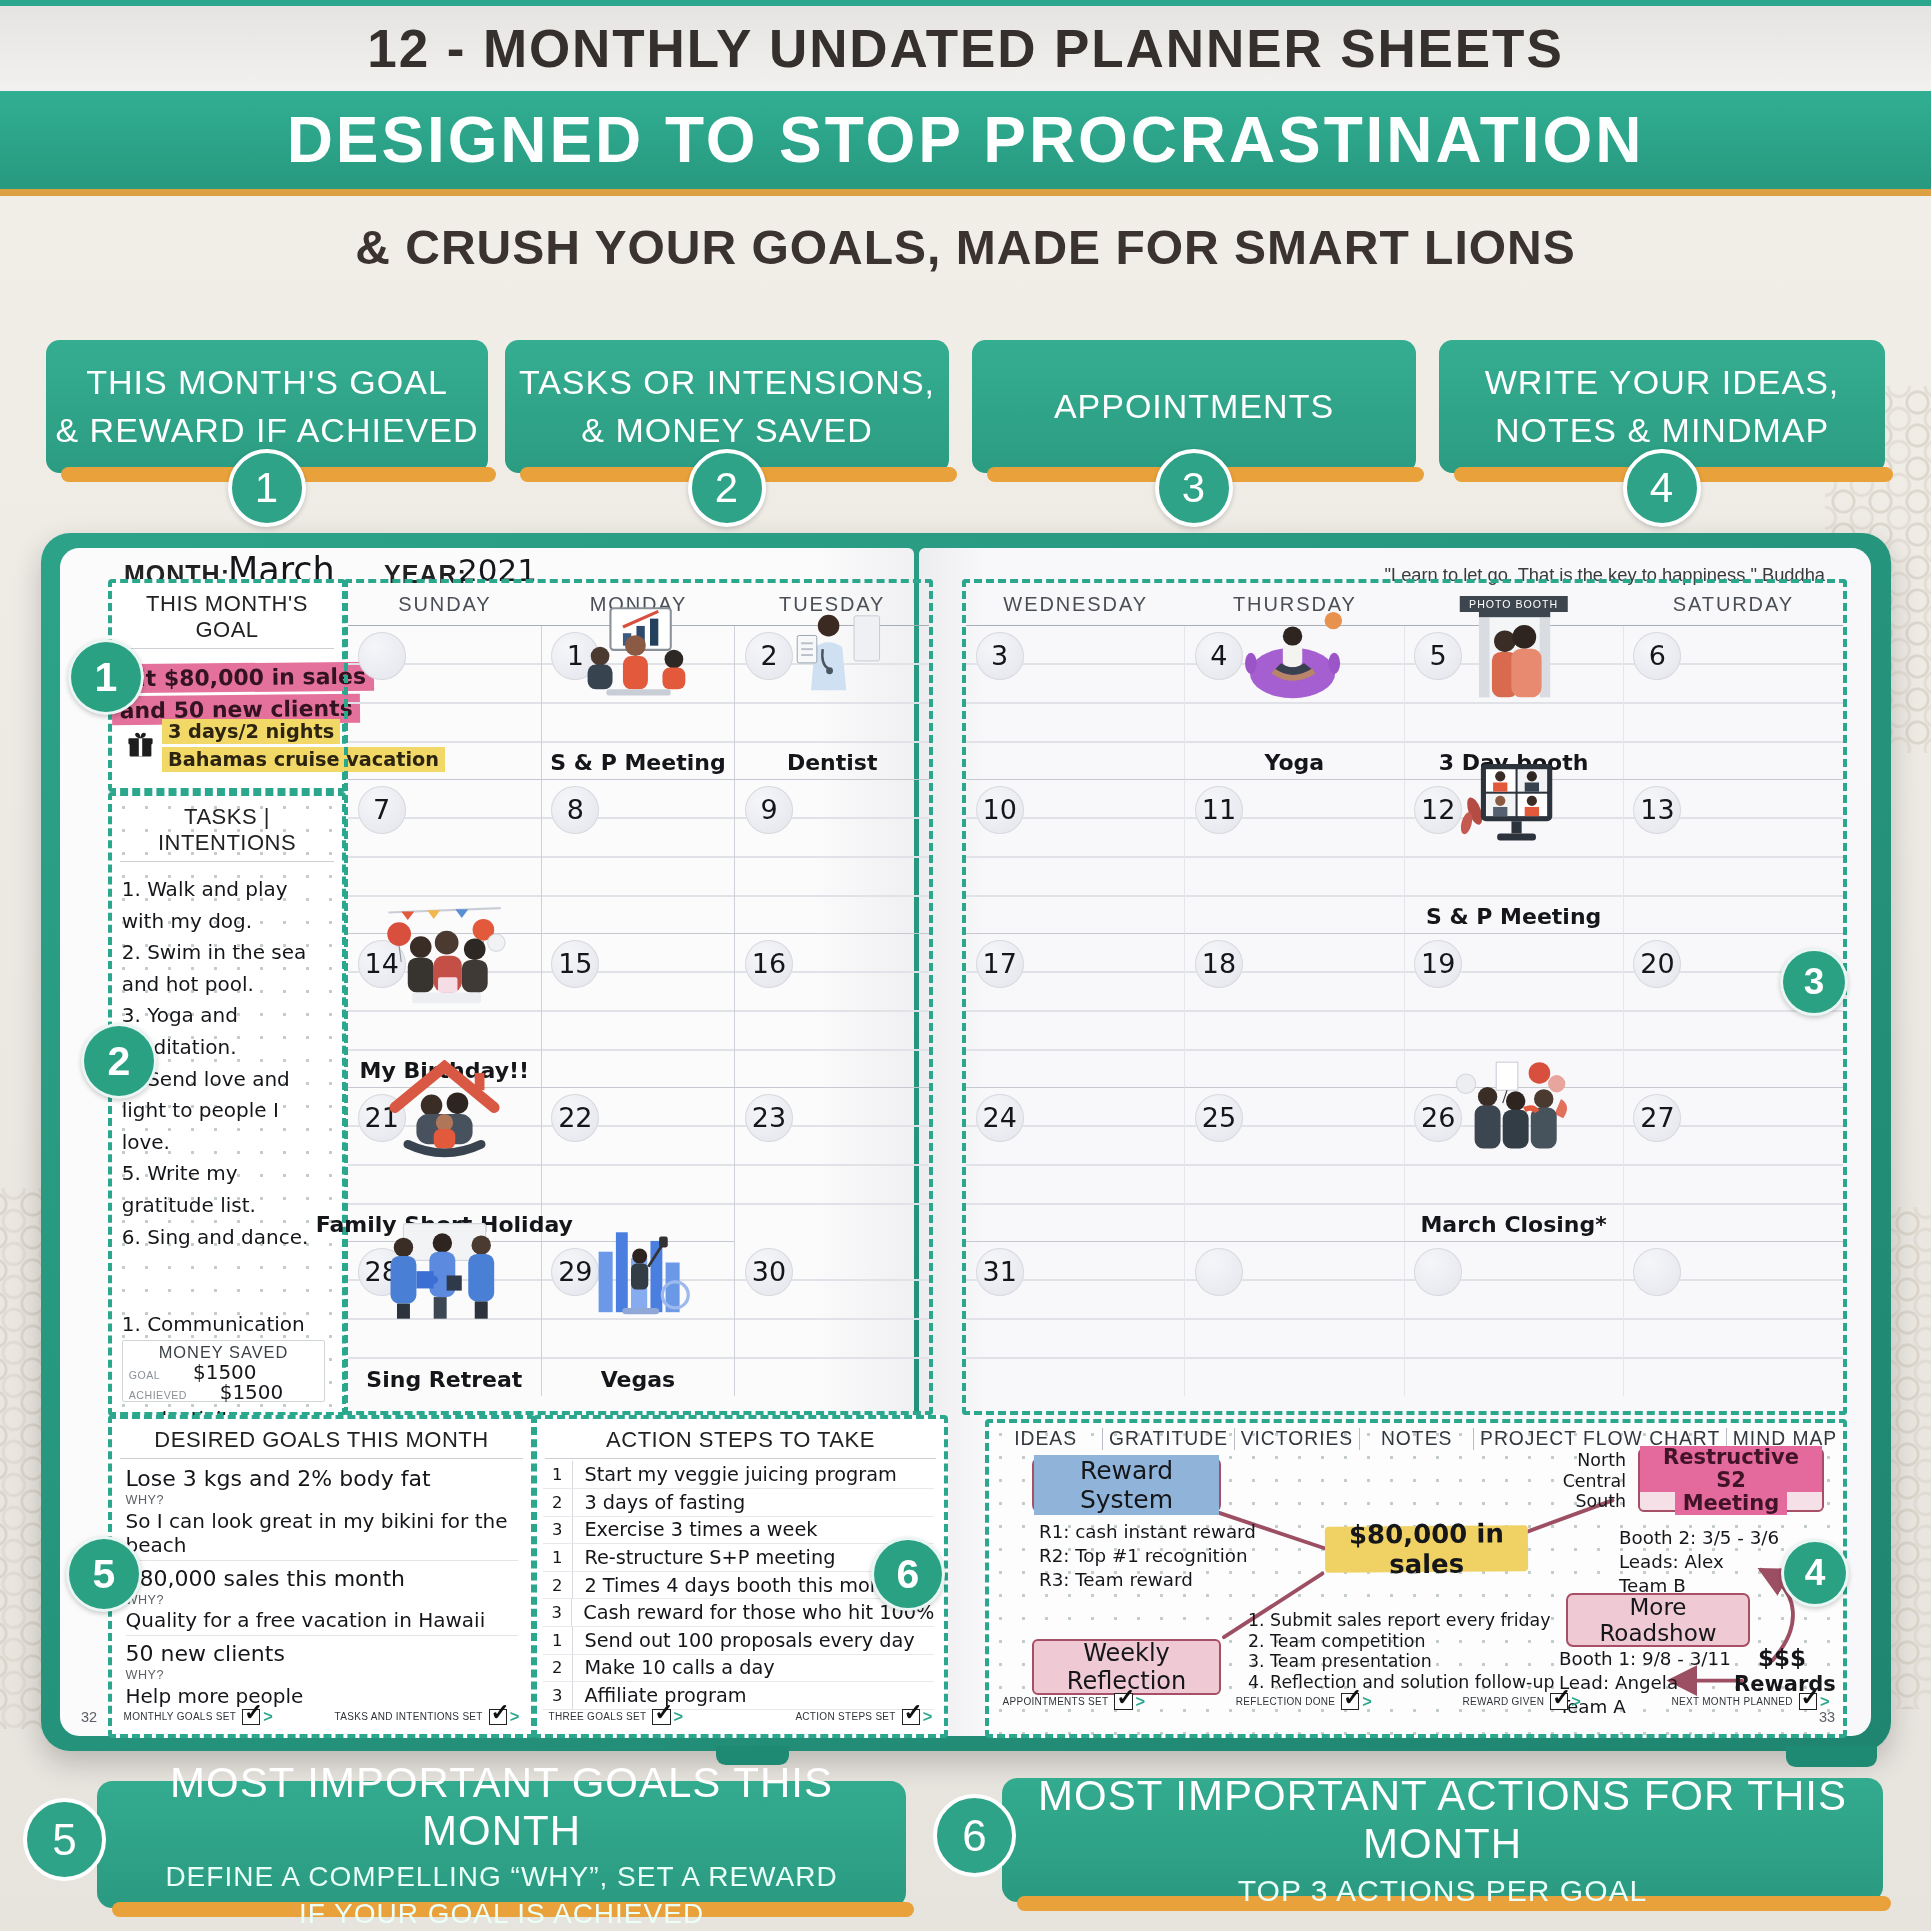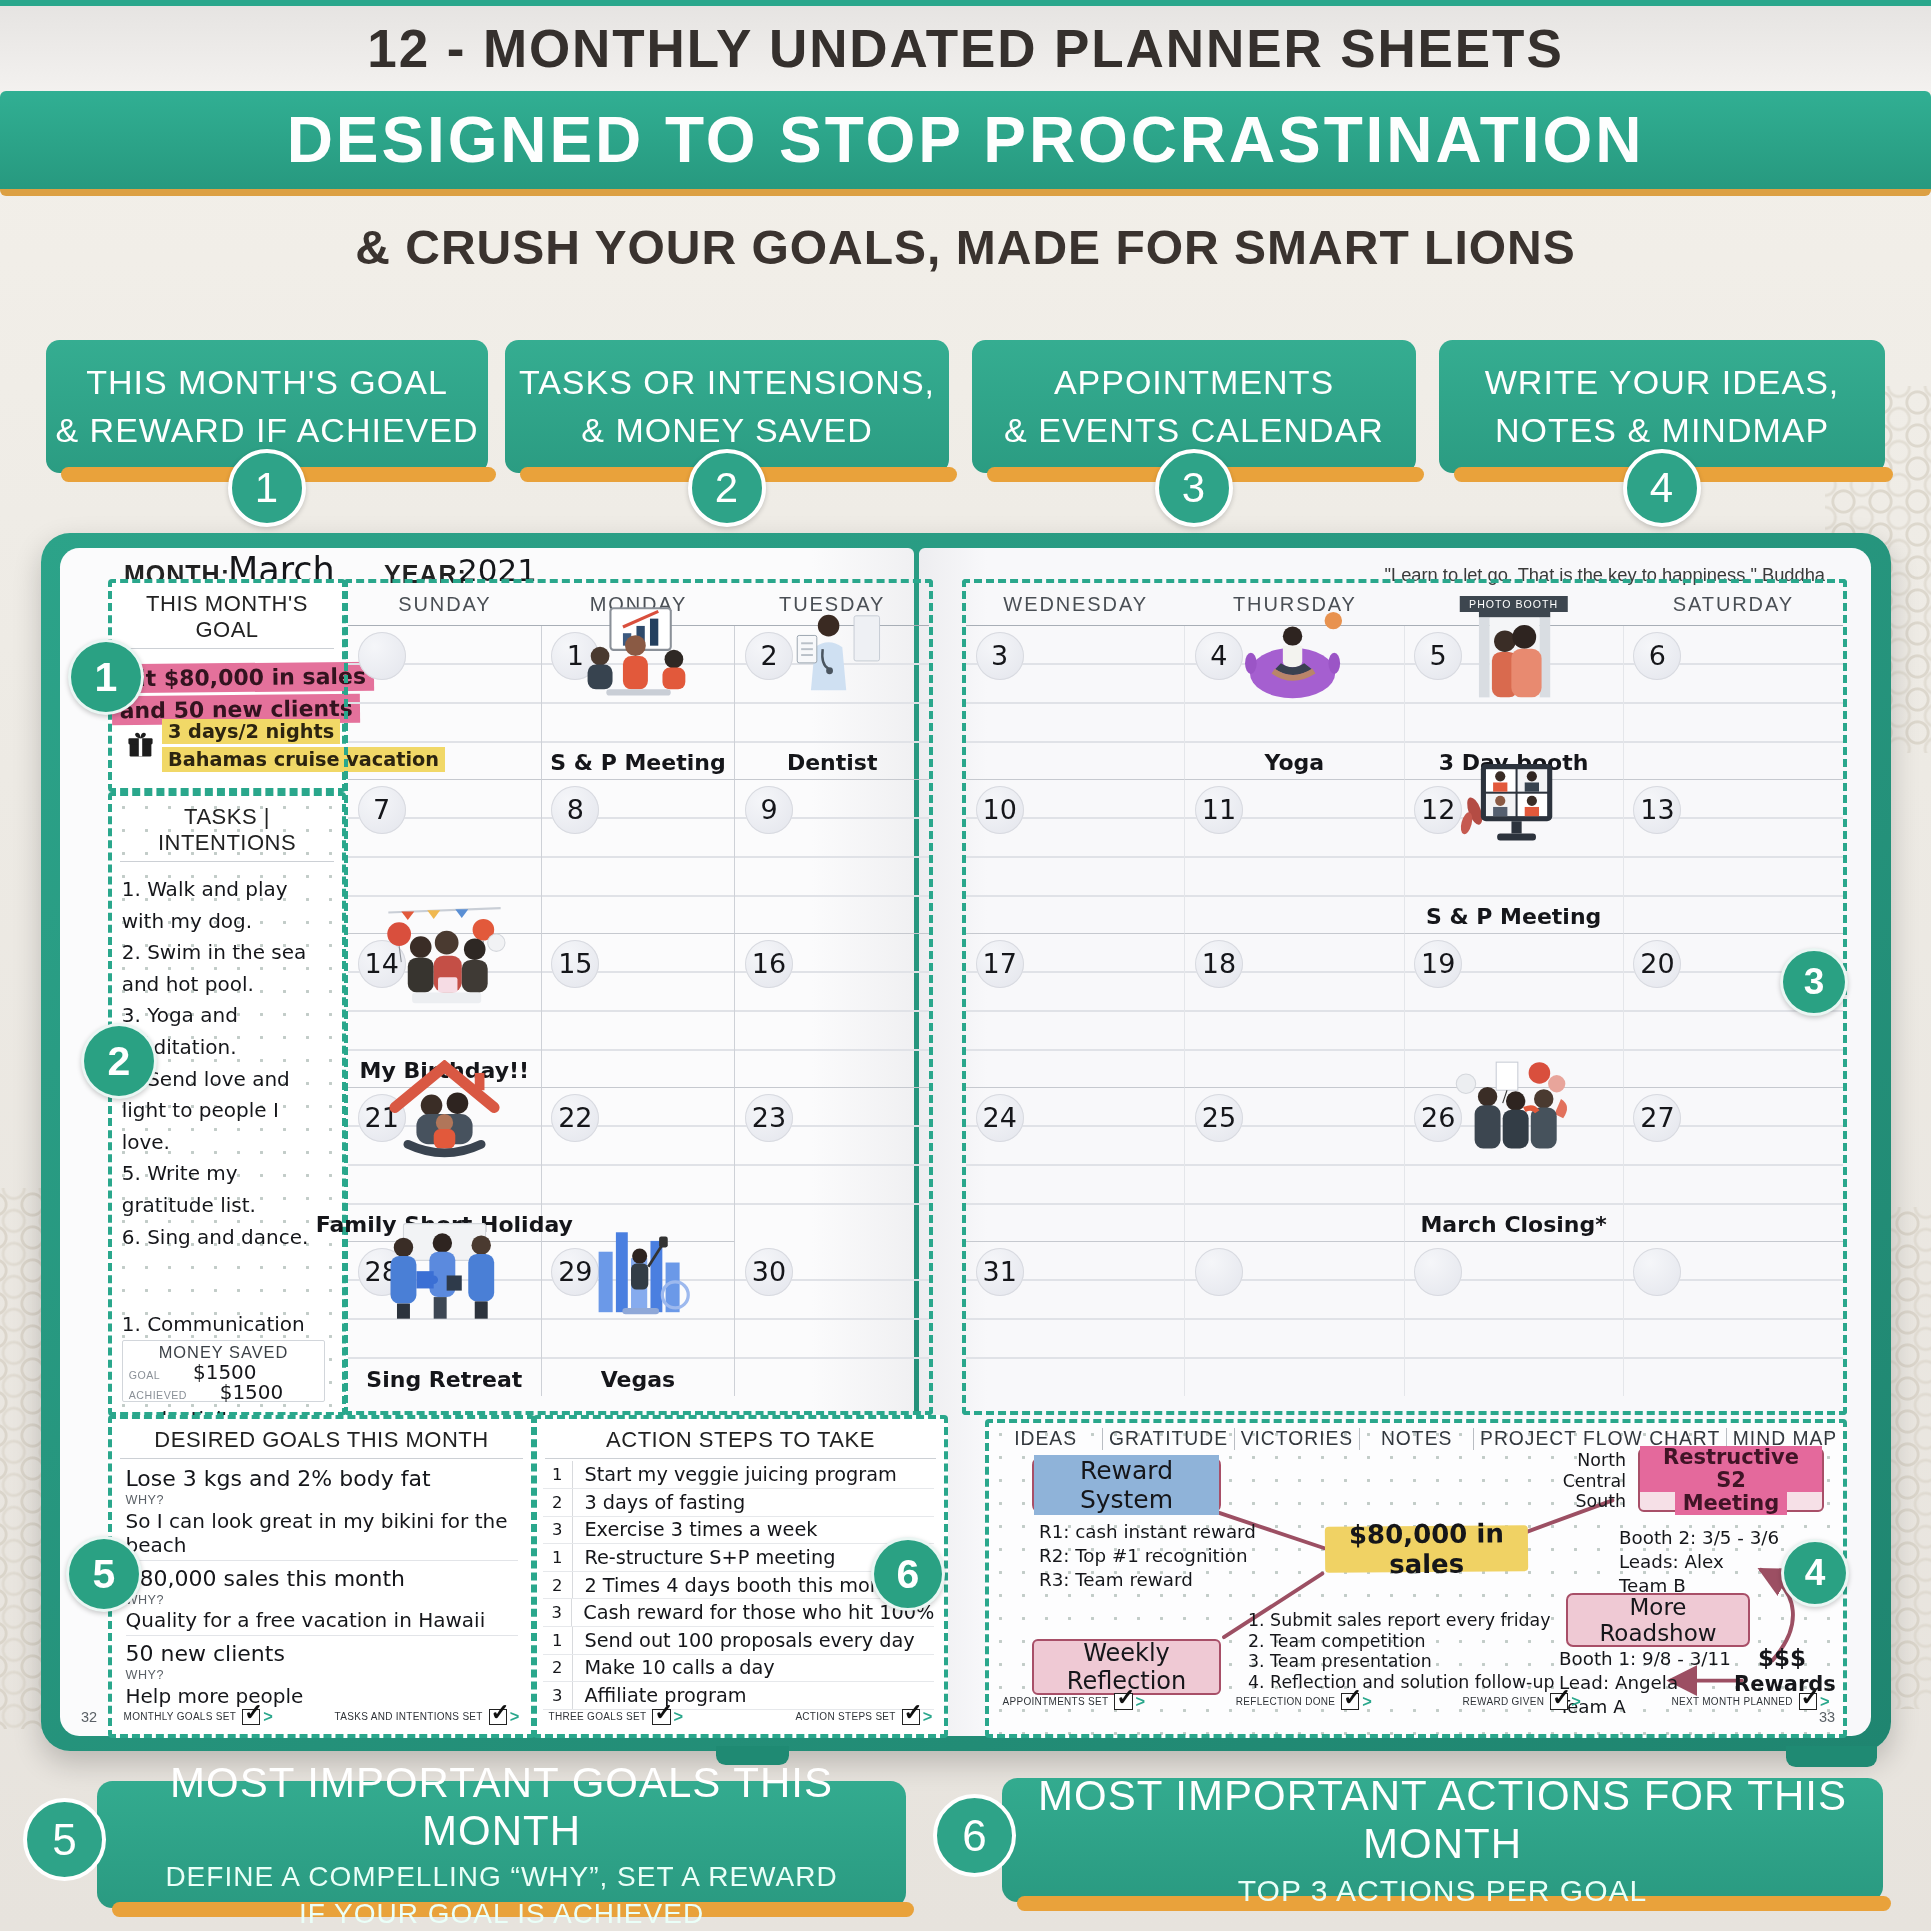--- a/index.html
+++ b/index.html
@@ -16,21 +16,21 @@
     background-size:37px 33px,37px 33px;background-position:0 0,18.3px 16.4px;}
 
   
   .topstrip{left:0;top:0;width:100%;height:5.8px;background:#2aa78c;}
   .toptab{left:1170px;top:0;width:81px;height:13.5px;background:#2aa78c;border-radius:0 0 5.8px 5.8px;}
   .band1{left:0;top:5.8px;width:100%;height:85px;background:linear-gradient(#e6e4e2,#f3f1ef);
     display:flex;align-items:center;justify-content:center;font-size:53px;font-weight:bold;
     letter-spacing:1.9px;color:#35302d;}
   .band2{left:0;top:91px;width:100%;height:98px;background:linear-gradient(#31af93,#27997f);
     border-bottom:7.7px solid #dca043;display:flex;align-items:center;justify-content:center;
-    font-size:64px;color:#fdfefe;letter-spacing:2.9px;font-weight:bold;border-radius:6px;}
+    font-size:64px;color:#fdfefe;letter-spacing:2.9px;font-weight:bold;}
   .band3{left:0;top:203px;width:100%;height:89px;display:flex;align-items:center;justify-content:center;
     font-size:48px;color:#3a332f;letter-spacing:1px;font-weight:bold;}
 
   
   .feature{position:absolute;top:340px;height:133px;border-radius:13.5px;
     background:linear-gradient(#35ad91,#2b9c82);color:#fff;text-align:center;
     display:flex;flex-direction:column;justify-content:center;gap:9.7px;
     font-size:34px;letter-spacing:1px;z-index:2;}
   .fbar{position:absolute;left:15.4px;right:-7.7px;bottom:-8.7px;height:14.5px;background:#e9a23b;border-radius:8.7px;z-index:0;}
   .feature span{position:relative;z-index:1;}
@@ -180,21 +180,20 @@
   </div>
   <div class="feature" style="left:505px;width:444px;">
     <div class="fbar"></div>
     <span>TASKS OR INTENSIONS,</span>
     <span>&amp; MONEY SAVED</span>
     <div class="fnum">2</div>
   </div>
   <div class="feature" style="left:972px;width:444px;">
     <div class="fbar"></div>
     <span>APPOINTMENTS</span>
-    <span>&amp; EVENTS CALENDAR</span>
     <div class="fnum">3</div>
   </div>
   <div class="feature" style="left:1439px;width:446px;">
     <div class="fbar"></div>
     <span>WRITE YOUR IDEAS,</span>
     <span>NOTES &amp; MINDMAP</span>
     <div class="fnum">4</div>
   </div>
 
   <div class="abs cover"></div>

